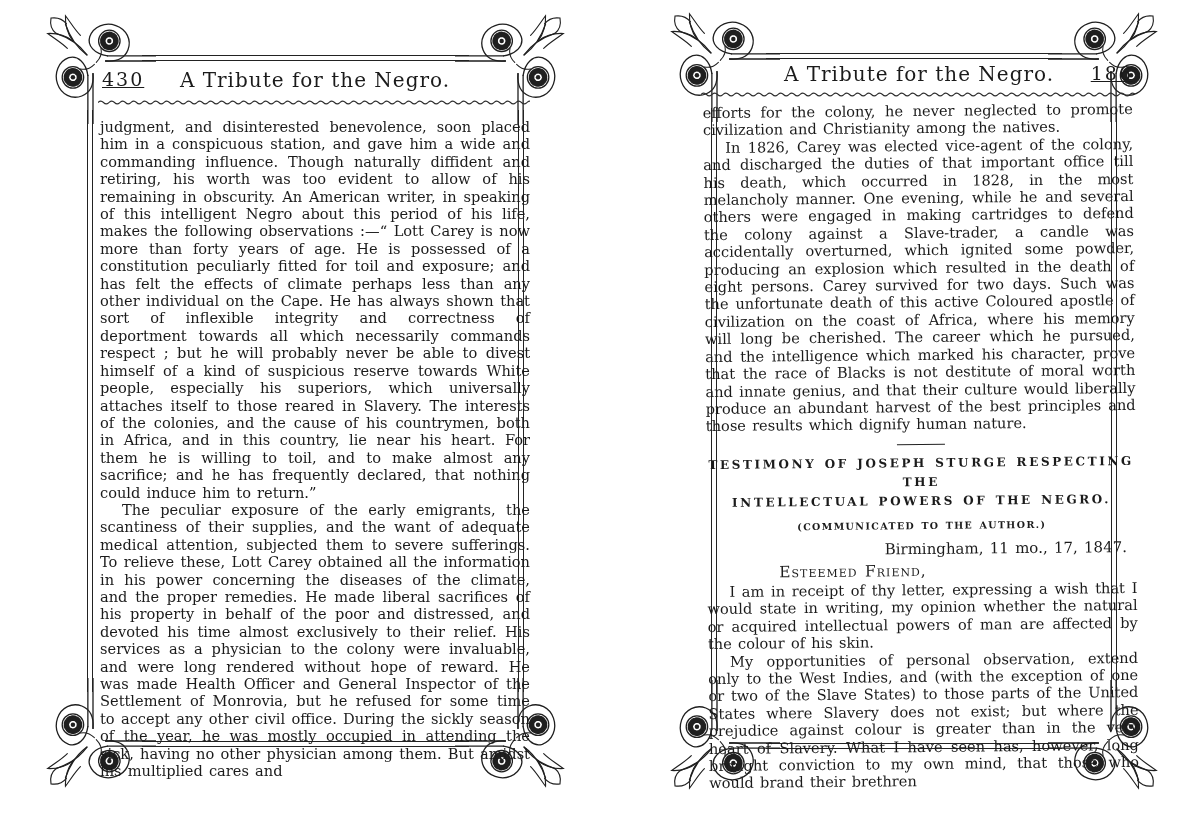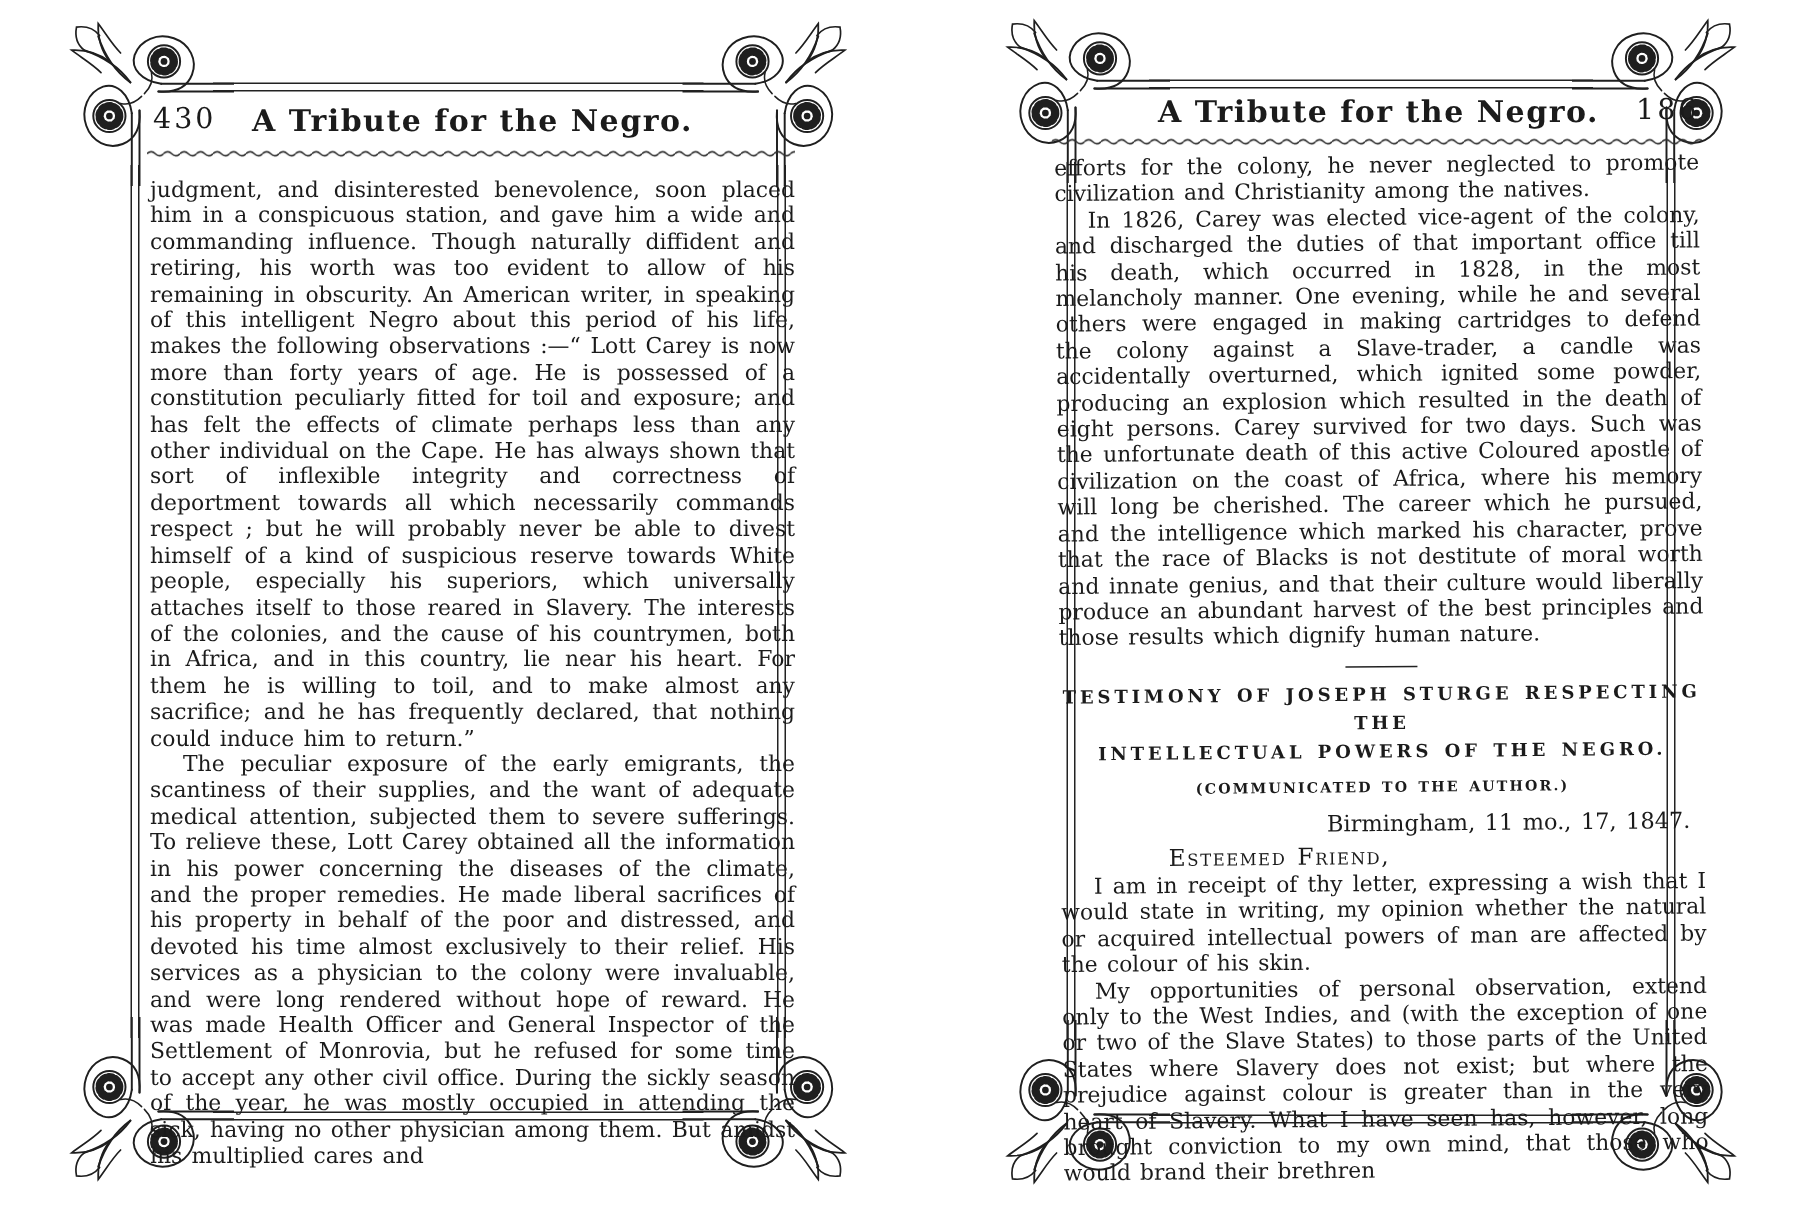--- a/index.html
+++ b/index.html
@@ -31,24 +31,24 @@
   .rail-v{top:98px;bottom:98px;width:6px;border-left:1.4px solid #222;border-right:1.4px solid #222;}
   .rail-left{left:43px;}
   .rail-right{right:43px;}
 
   
   .header{position:absolute;height:26px;}
   .page-left  .header{top:68px;left:100px;width:430px;}
   .page-right .header{top:62px;left:103px;width:432px;}
   .running-title{
     text-align:center;
-    font-size:20px;font-weight:bold;letter-spacing:1px;
+    font-size:20px;font-weight:normal;letter-spacing:1px;
     font-family:"DejaVu Serif",serif;
   }
-  .pagenum{position:absolute;top:0;font-size:19px;letter-spacing:2px;}
+  .pagenum{position:absolute;top:0;font-size:19px;letter-spacing:2px;text-decoration:underline;}
   .page-left  .pagenum{left:2px;}
   .page-right .pagenum{right:2px;}
 
   .wavy-rule{position:absolute;display:block;}
   .page-left  .wavy-rule{top:99px;left:98px;}
   .page-right .wavy-rule{top:91px;left:101px;}
 
   
   .body-text{
     position:absolute;

